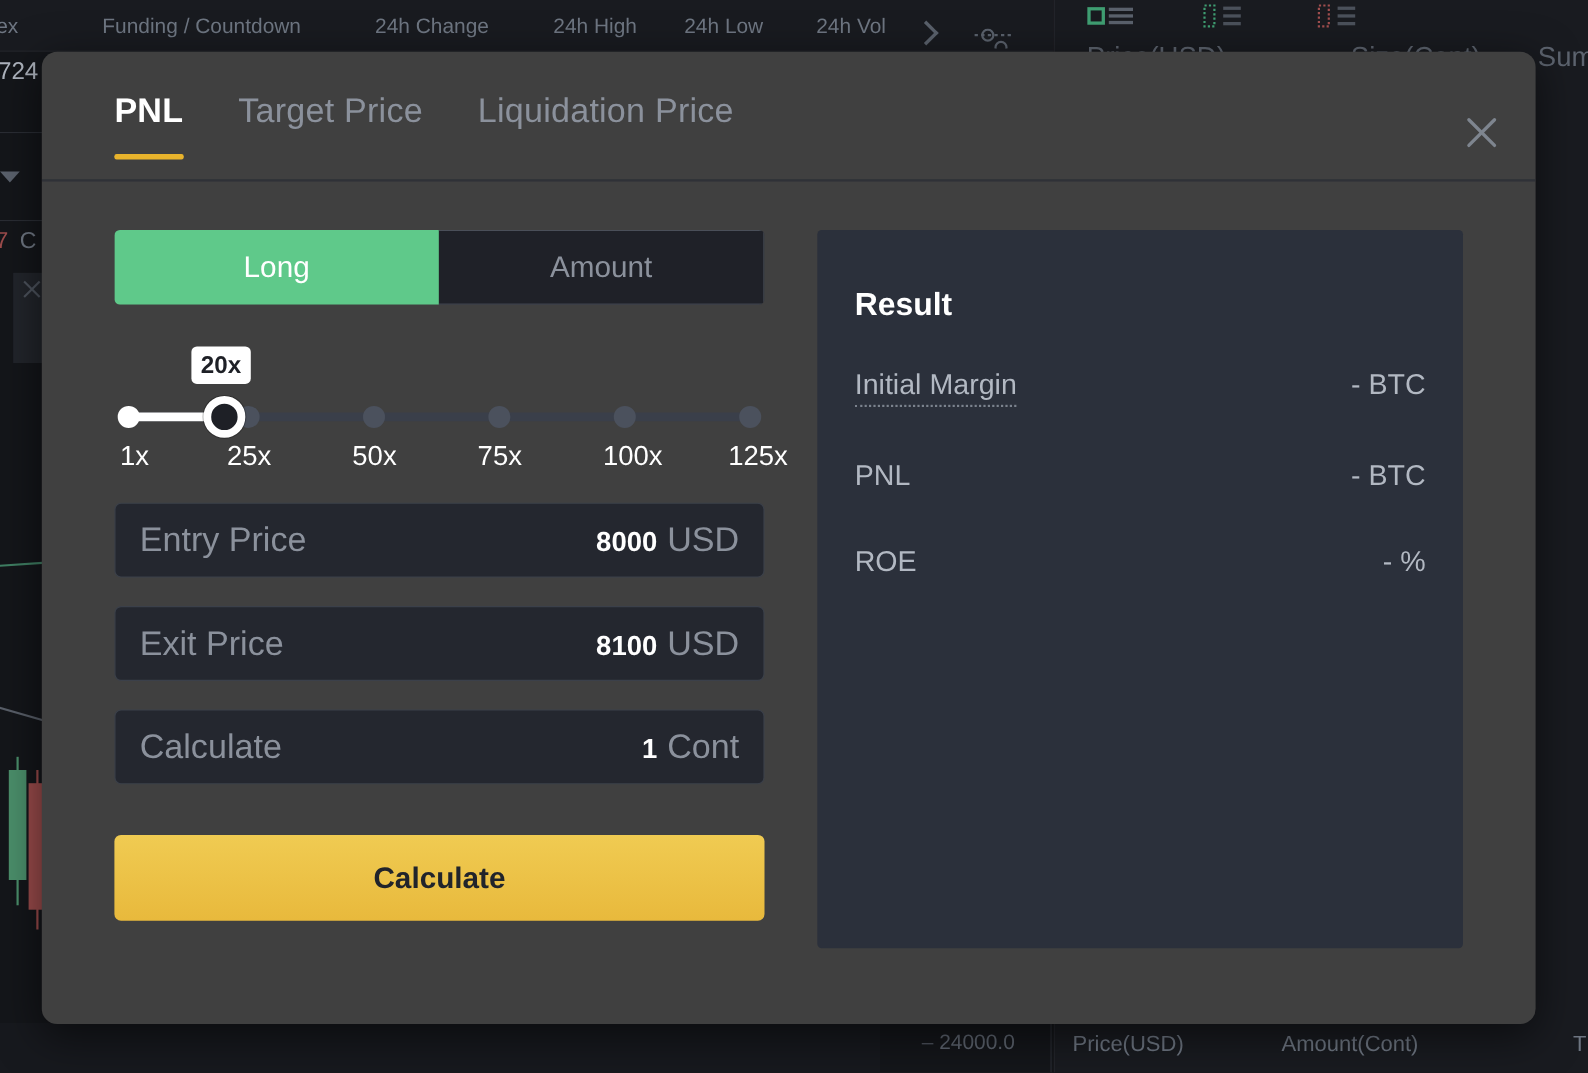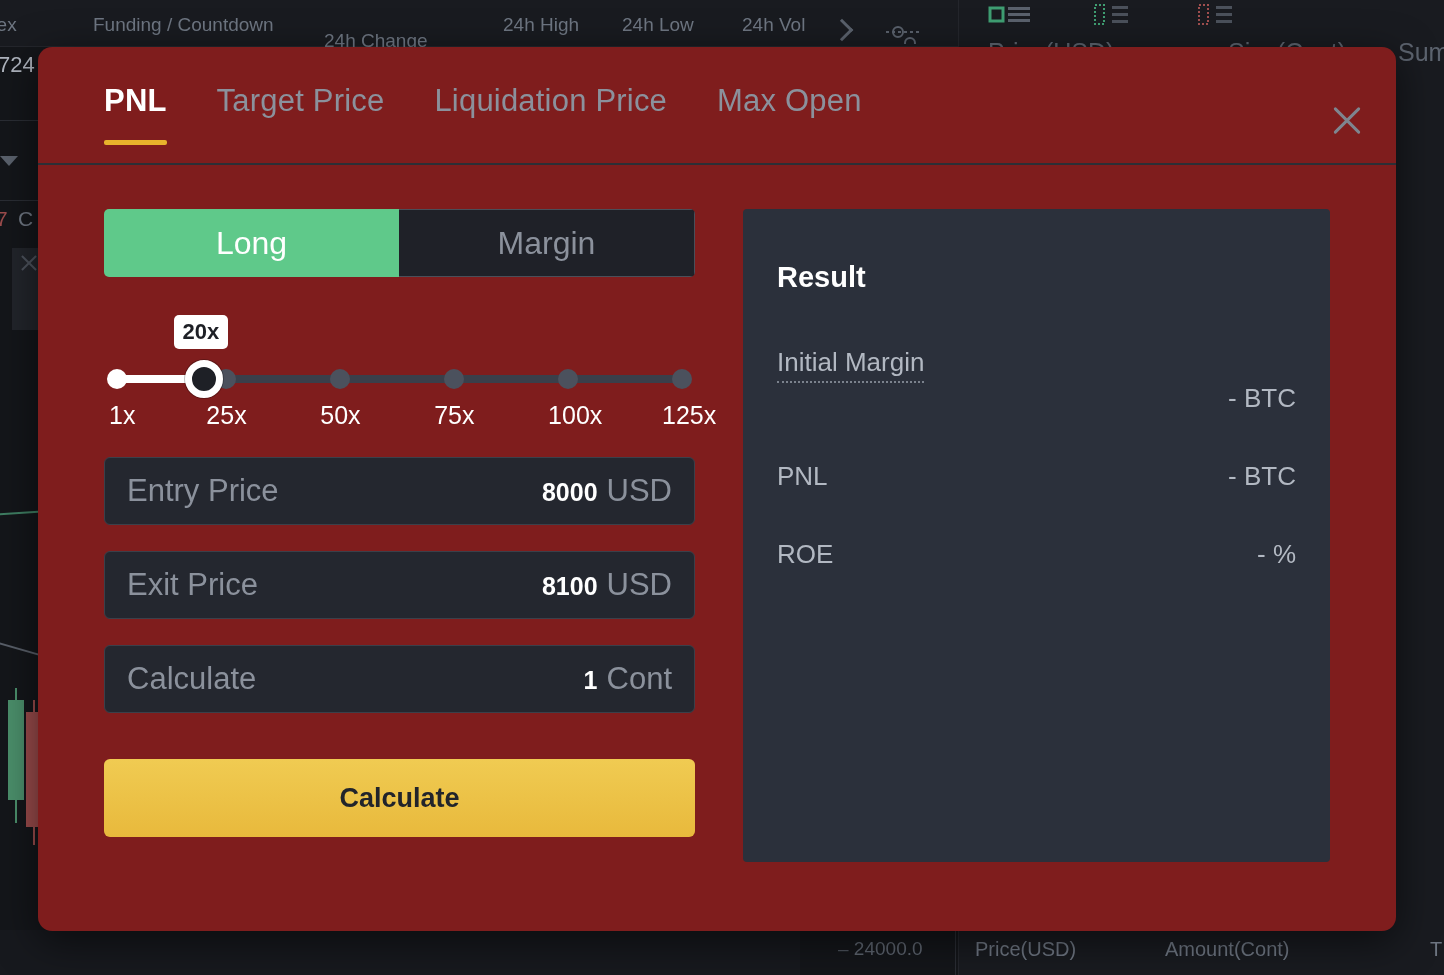--- a/index.html
+++ b/index.html
@@ -205,21 +205,21 @@
     left: 0; top: 930px;
     width: 800px; height: 45px;
     background: #17191e;
   }
 
   
   .modal {
     position: absolute;
     left: 38px; top: 47px;
     width: 1358px; height: 884px;
-    background: #7f1d1d;
+    background: #404040;
     border-radius: 14px;
     box-shadow: 0 10px 40px rgba(0,0,0,.55);
     overflow: hidden;
   }
 
   .modal-header {
     position: relative;
     height: 118px;
     border-bottom: 1px solid #2c2f36;
     margin: 0 0px;
@@ -296,21 +296,21 @@
     display: flex;
     height: 68px;
     border-radius: 5px;
     overflow: hidden;
   }
   .side-btn {
     flex: 1;
     display: flex;
     align-items: center;
     justify-content: center;
-    font-size: 32px;
+    font-size: 27px;
     cursor: pointer;
     user-select: none;
   }
   .side-btn.long {
     background: #5fc98a;
     color: #ffffff;
   }
   .side-btn.short {
     background: #1f2128;
     color: #8b919c;
@@ -442,21 +442,21 @@
   .result-title {
     color: #ffffff;
     font-size: 29px;
     font-weight: bold;
   }
   .result-row {
     display: flex;
     align-items: baseline;
     margin-top: 47px;
   }
-  .result-row:first-of-type { margin-top: 53px; flex-direction: column; }
+  .result-row:first-of-type { margin-top: 40px; }
   .result-key {
     color: #b2b8c2;
     font-size: 26px;
   }
   .result-key.hinted {
     border-bottom: 2px dotted #7b828d;
     padding-bottom: 3px;
   }
   .result-val {
     margin-left: auto;
@@ -469,21 +469,21 @@
 
 <div id="screen">
 
   <div class="bg-layer">
 
     <div class="bg-topbar"></div>
 
     <div class="bg-col" style="left:-14px;">dex</div>
     <div id="bg-cols">
         <div class="bg-col" style="left: 93px;">Funding / Countdown</div>
-        <div class="bg-col" style="left: 324px; margin-top: 16px;">24h Change</div>
+        <div class="bg-col" style="left: 341px;">24h Change</div>
         <div class="bg-col" style="left: 503px;">24h High</div>
         <div class="bg-col" style="left: 622px;">24h Low</div>
         <div class="bg-col" style="left: 742px; text-align: right;">24h Vol</div>
       </div>
 
     <div class="bg-chevron"></div>
     <div class="bg-settings-icon">
       <svg width="42" height="18" viewBox="0 0 42 18">
         <line x1="2" y1="6" x2="36" y2="6" stroke="#5a616c" stroke-width="2" stroke-dasharray="3 3"></line>
         <circle cx="14" cy="6" r="5" fill="none" stroke="#5a616c" stroke-width="2"></circle>
@@ -559,32 +559,31 @@
   </div>
 
   <div class="modal">
 
     <div class="modal-header">
       <div class="modal-header-inner"></div>
       <div class="tabs" id="tabs">
           <div class="tab active">PNL</div>
           <div class="tab">Target Price</div>
           <div class="tab">Liquidation Price</div>
-          <div class="tab">Max Open</div>
         </div>
       <div class="close-btn"></div>
     </div>
 
     <div class="modal-body">
 
       <div class="left-col">
 
         <div class="side-toggle">
           <div class="side-btn long">Long</div>
-          <div class="side-btn short">Margin</div>
+          <div class="side-btn short">Amount</div>
         </div>
 
         <div class="slider-wrap">
           <div class="slider-track-bg"></div>
           <div class="slider-track-fill" style="width: 86.5726px;"></div>
           <div id="slider-dots">
               <div class="slider-dot filled" style="left: 3px;"></div>
               <div class="slider-dot" style="left: 112.355px;"></div>
               <div class="slider-dot" style="left: 226.266px;"></div>
               <div class="slider-dot" style="left: 340.177px;"></div>

